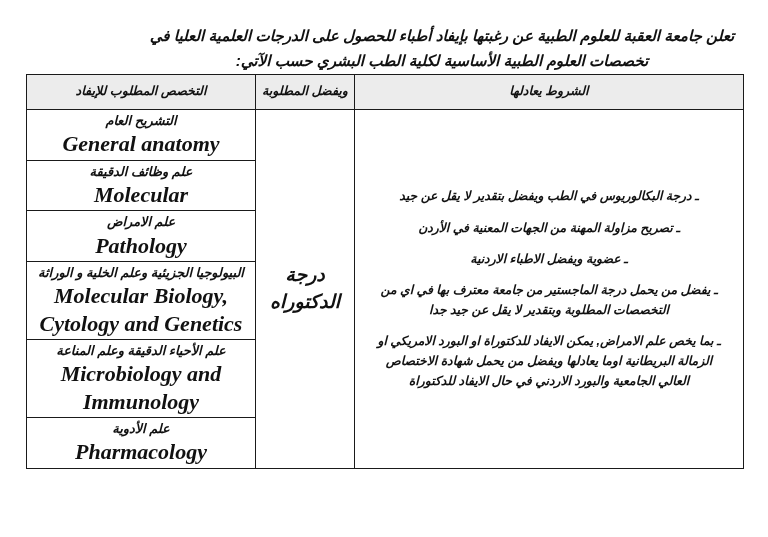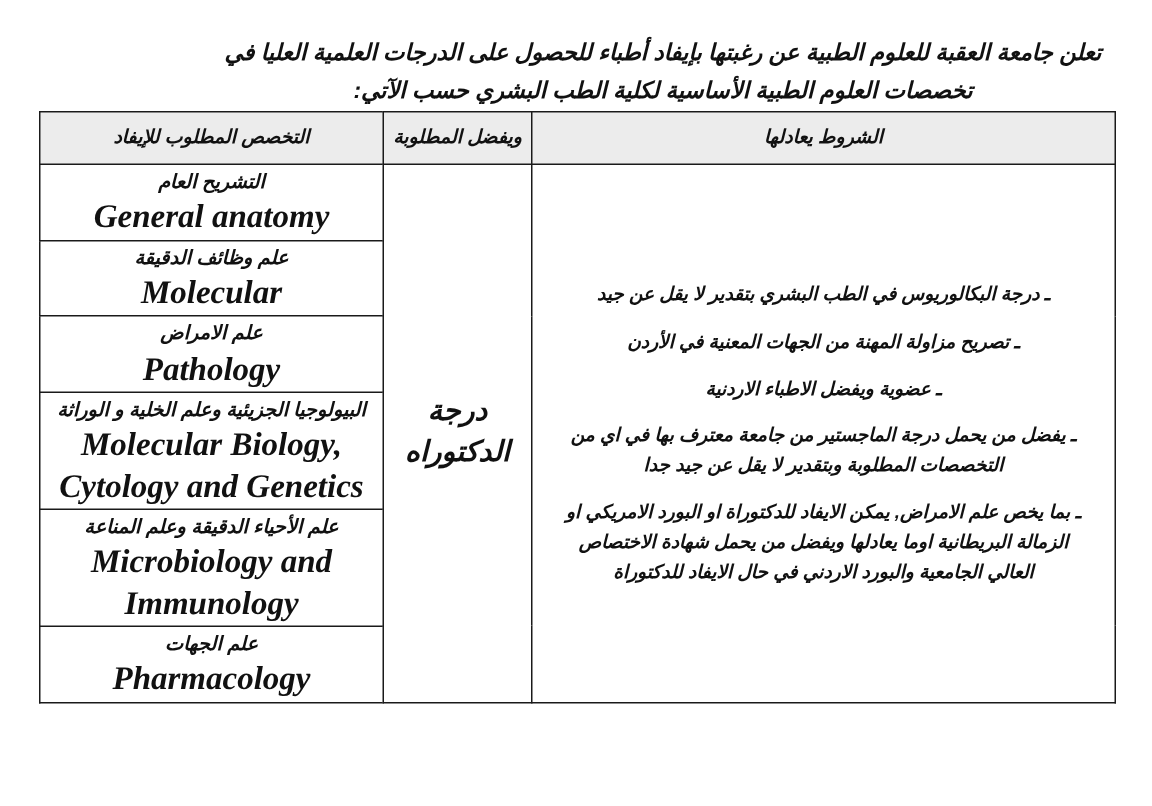--- a/index.html
+++ b/index.html
@@ -143,21 +143,21 @@
         <th>الشروط يعادلها</th>
         <th>ويفضل المطلوبة</th>
         <th>التخصص المطلوب للإيفاد</th>
       </tr>
     </thead>
 
     <tbody>
       <tr>
         <td class="conditions-cell" rowspan="6">
           <ul class="conditions-list">
-            <li>ـ درجة البكالوريوس في الطب البشري بتقدير لا يقل عن جيد</li>
+            <li>ـ درجة البكالوريوس في الطب ويفضل بتقدير لا يقل عن جيد</li>
             <li>ـ تصريح مزاولة المهنة من الجهات المعنية في الأردن</li>
             <li>ـ عضوية ويفضل الاطباء الاردنية</li>
             <li>ـ يفضل من يحمل درجة الماجستير من جامعة معترف بها في اي من التخصصات المطلوبة وبتقدير لا يقل عن جيد جدا</li>
             <li>ـ بما يخص علم الامراض, يمكن الايفاد للدكتوراة او البورد الامريكي او الزمالة البريطانية اوما يعادلها ويفضل من يحمل شهادة الاختصاص العالي الجامعية والبورد الاردني في حال الايفاد للدكتوراة</li>
           </ul>
         </td>
         <td class="degree-cell" rowspan="6">درجة الدكتوراه</td>
         <td class="spec-cell">
           <span class="spec-ar">التشريح العام</span>
           <span class="spec-en">General anatomy</span>
@@ -182,20 +182,20 @@
         </td>
       </tr>
       <tr>
         <td class="spec-cell">
           <span class="spec-ar">علم الأحياء الدقيقة وعلم المناعة</span>
           <span class="spec-en">Microbiology and Immunology</span>
         </td>
       </tr>
       <tr>
         <td class="spec-cell">
-          <span class="spec-ar">علم الجهات</span>
+          <span class="spec-ar">علم الأدوية</span>
           <span class="spec-en">Pharmacology</span>
         </td>
       </tr>
     </tbody>
   </table>
 
 </div>
 
 </body></html>

